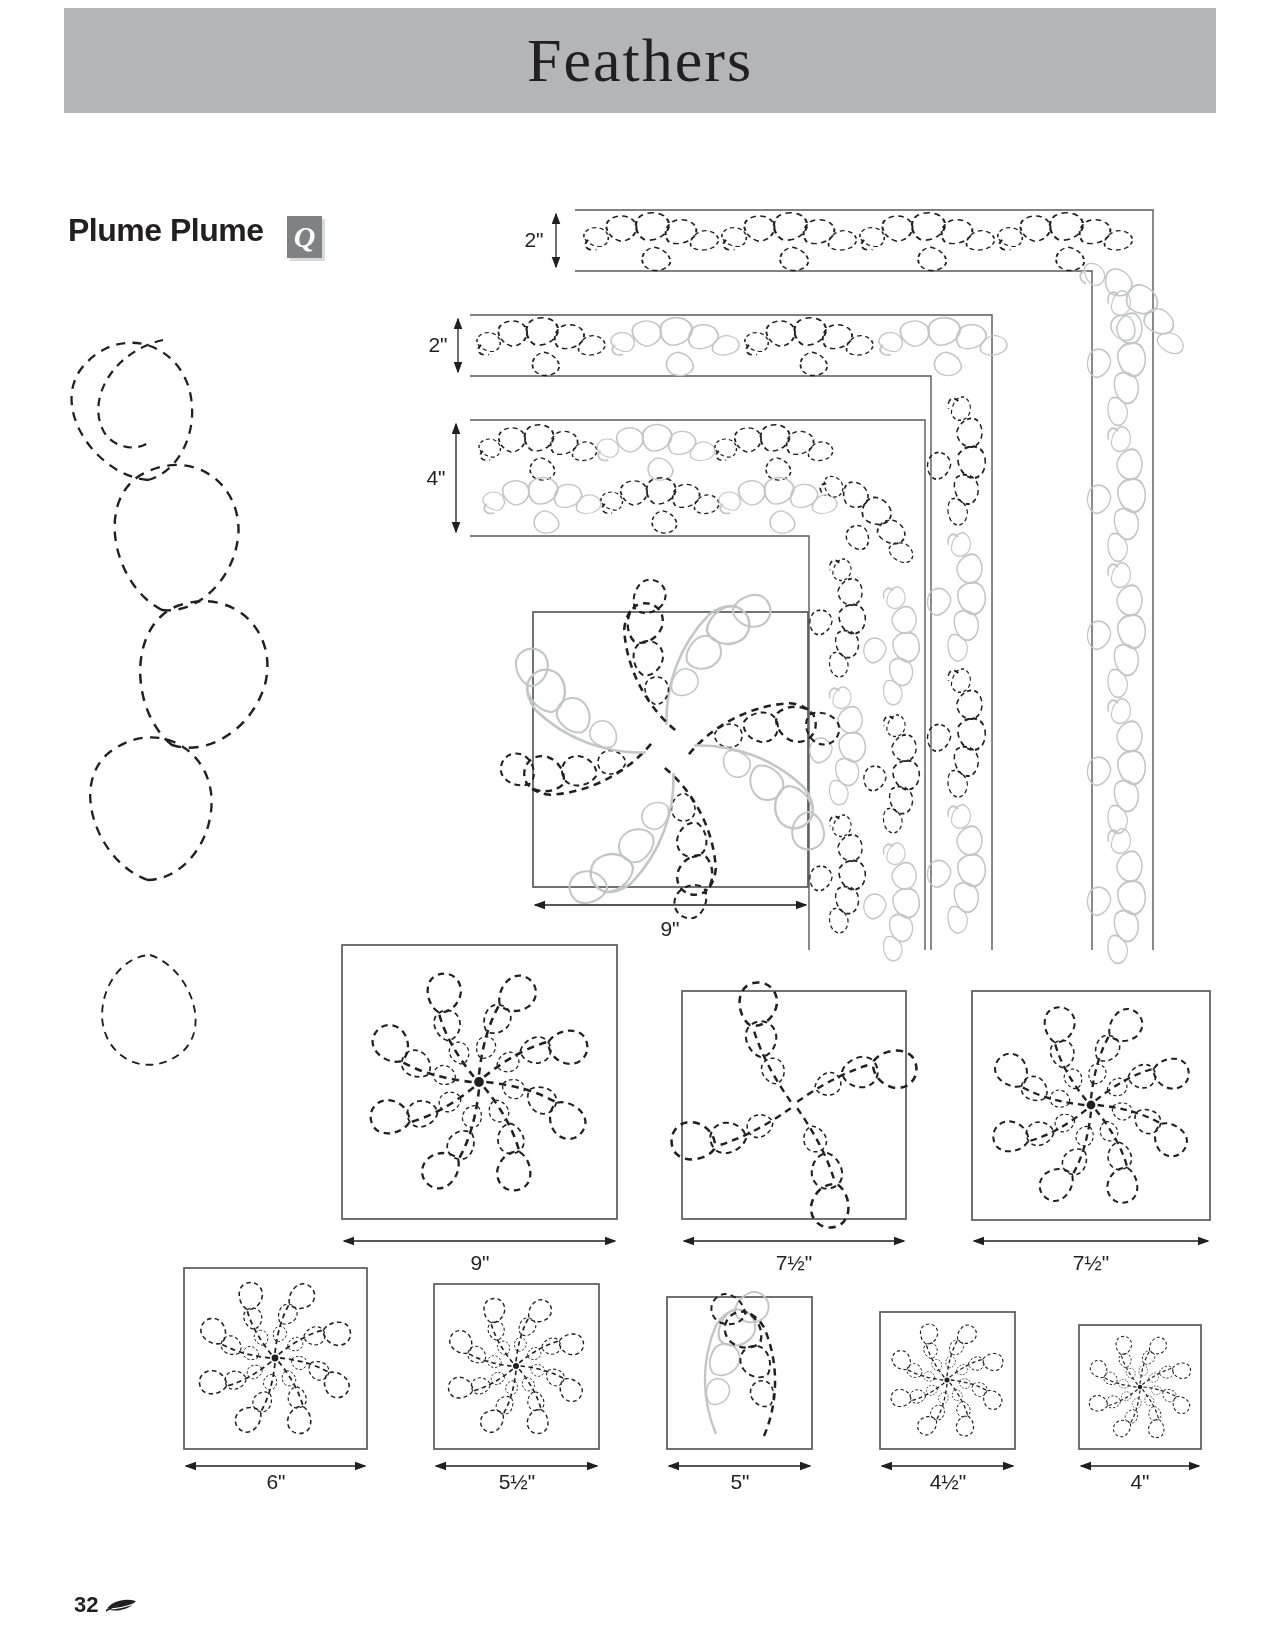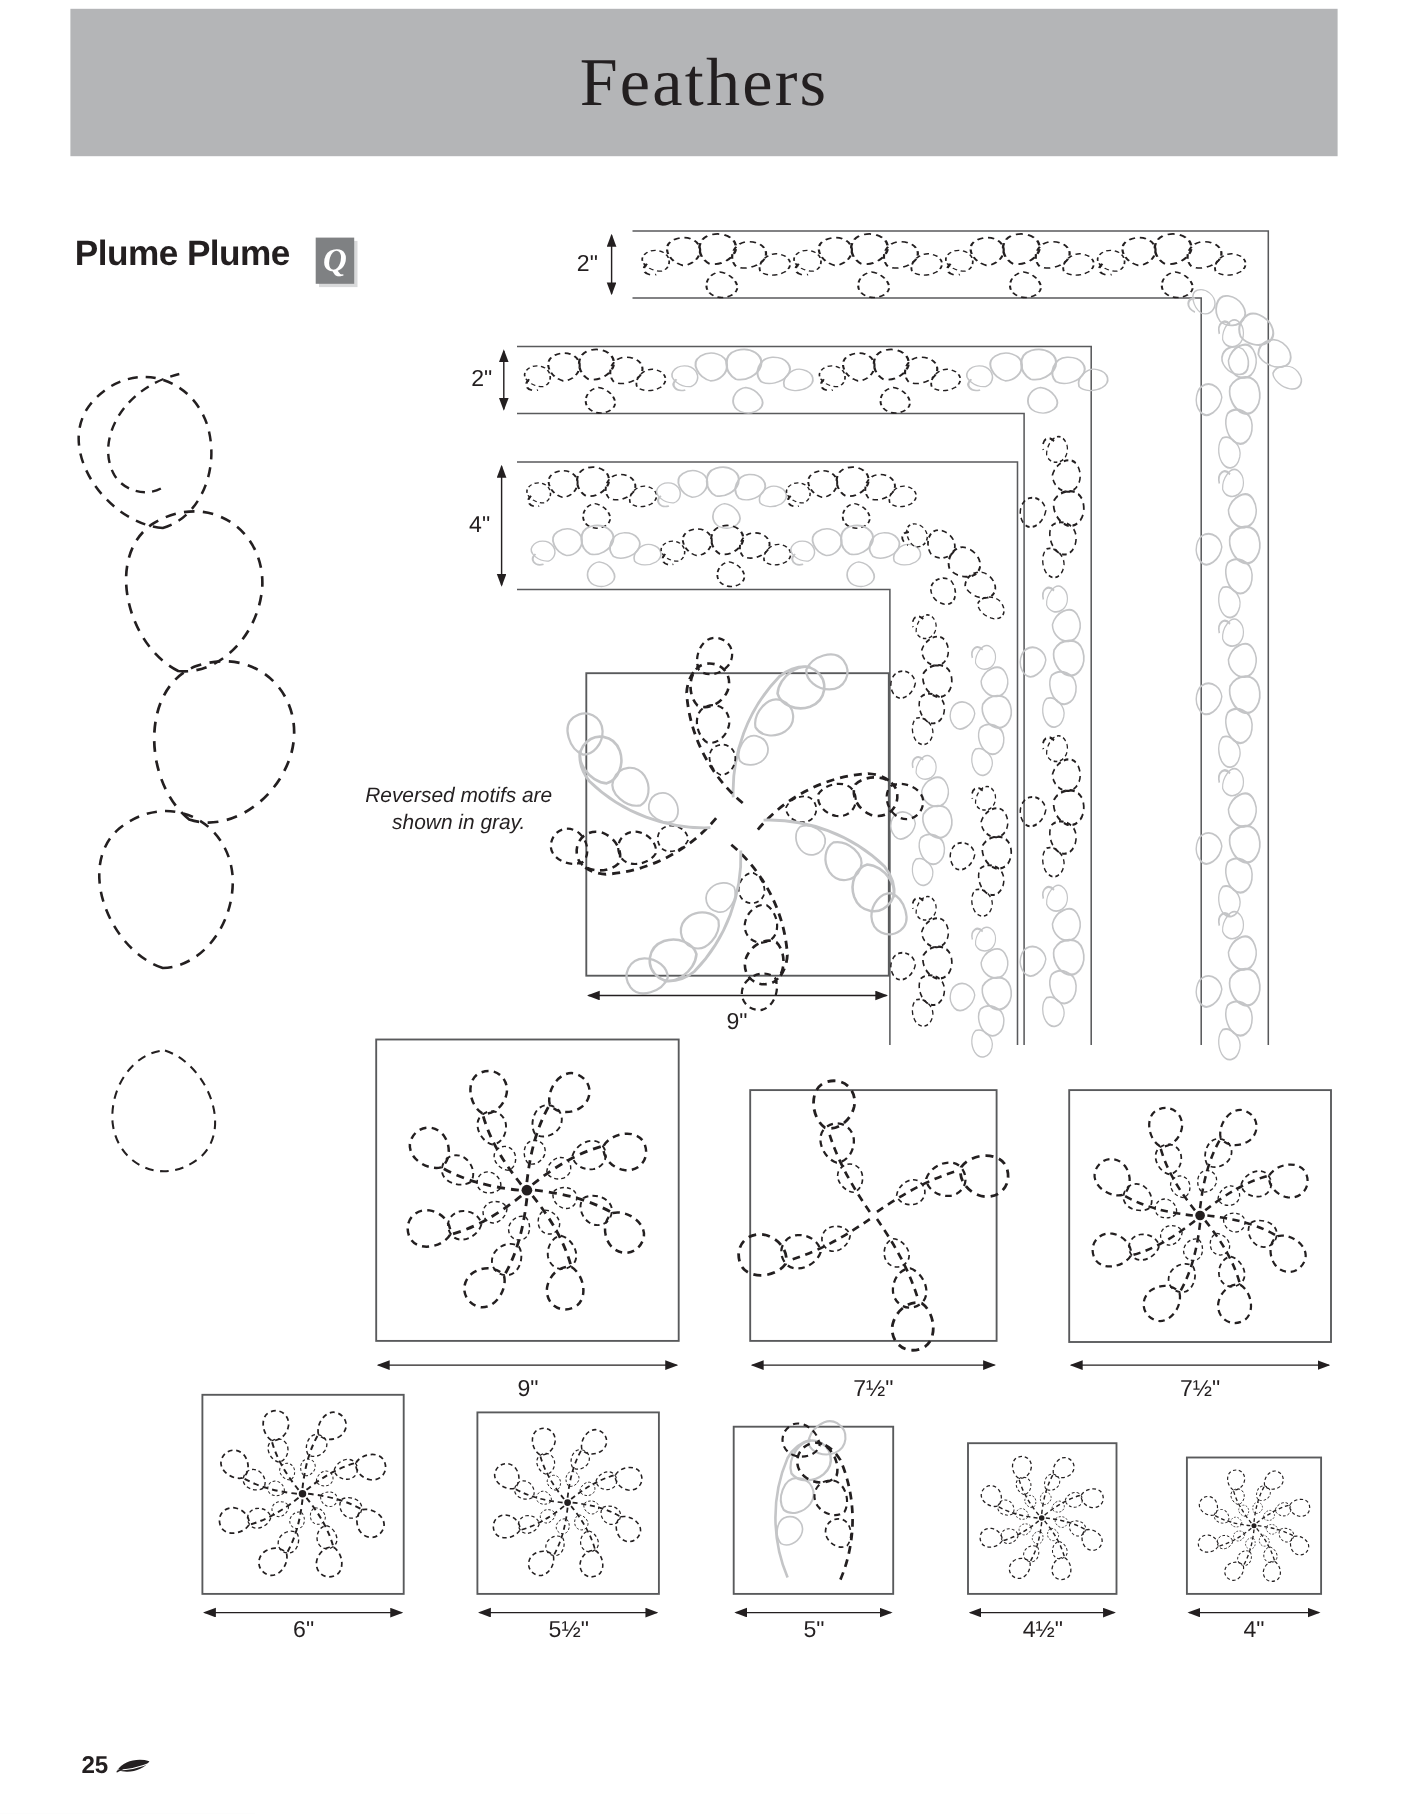--- a/index.html
+++ b/index.html
@@ -3,21 +3,21 @@
 <meta charset="utf-8">
 <style>
   :root{
     --header_bg:#b4b5b7; --ink:#231f20; --gray_motif:#c4c5c7;
     --frame:#595a5c; --badge_bg:#7f8183; --page_bg:#ffffff;
   }
   html,body{margin:0;padding:0;background:#e8e8e8;}
   .page{position:relative;width:1280px;height:1649px;background:var(--page_bg);
         font-family:"Liberation Sans",sans-serif;color:var(--ink);overflow:hidden;margin:0 auto;}
   .abs{position:absolute;}
-  .header{left:64px;top:8px;width:1152px;height:134px;background:var(--header_bg);
+  .header{left:64px;top:8px;width:1152px;height:105px;background:var(--header_bg);
           display:flex;align-items:center;justify-content:center;}
   .header-title{font-family:"Liberation Serif",serif;font-size:62px;letter-spacing:2px;color:var(--ink);}
   .section-title{left:68px;top:212px;font-size:32px;font-weight:700;letter-spacing:-.5px;color:var(--ink);}
   .badge{left:287px;top:216px;width:35px;height:42px;background:var(--badge_bg);
          display:flex;align-items:center;justify-content:center;box-shadow:3px 3px 0 #d9dadb;}
   .badge span{font-family:"Liberation Serif",serif;font-style:italic;font-weight:700;font-size:30px;color:#fff;}
   .dim{font-size:21px;color:var(--ink);transform:translate(-50%,-50%);white-space:nowrap;}
   .note{left:417px;top:736px;transform:translate(-50%,-50%);text-align:center;
         font-style:italic;font-size:19px;line-height:25px;color:var(--ink);}
   .footer{left:74px;top:1592px;display:flex;align-items:center;gap:8px;}
@@ -216,40 +216,36 @@
       <line class="dimline" x1="684" y1="1241" x2="904" y2="1241" marker-start="url(#ah)" marker-end="url(#ah)"></line>
       <line class="dimline" x1="974" y1="1241" x2="1208" y2="1241" marker-start="url(#ah)" marker-end="url(#ah)"></line>
       <line class="dimline" x1="186" y1="1466" x2="365" y2="1466" marker-start="url(#ah)" marker-end="url(#ah)"></line>
       <line class="dimline" x1="436" y1="1466" x2="597" y2="1466" marker-start="url(#ah)" marker-end="url(#ah)"></line>
       <line class="dimline" x1="669" y1="1466" x2="810" y2="1466" marker-start="url(#ah)" marker-end="url(#ah)"></line>
       <line class="dimline" x1="882" y1="1466" x2="1013" y2="1466" marker-start="url(#ah)" marker-end="url(#ah)"></line>
       <line class="dimline" x1="1081" y1="1466" x2="1199" y2="1466" marker-start="url(#ah)" marker-end="url(#ah)"></line>
     </g>
   </svg>
 
-  <div class="abs note">
-    <div>Reversed motifs are</div>
-    <div>shown in gray.</div>
-  </div>
 
   <div class="abs dim" style="left:534px;top:240px;">2"</div>
   <div class="abs dim" style="left:438px;top:345px;">2"</div>
   <div class="abs dim" style="left:436px;top:478px;">4"</div>
   <div class="abs dim" style="left:670px;top:929px;">9"</div>
   <div class="abs dim" style="left:480px;top:1263px;">9"</div>
   <div class="abs dim" style="left:794px;top:1263px;">7½"</div>
   <div class="abs dim" style="left:1091px;top:1263px;">7½"</div>
   <div class="abs dim" style="left:276px;top:1482px;">6"</div>
   <div class="abs dim" style="left:517px;top:1482px;">5½"</div>
   <div class="abs dim" style="left:740px;top:1482px;">5"</div>
   <div class="abs dim" style="left:948px;top:1482px;">4½"</div>
   <div class="abs dim" style="left:1140px;top:1482px;">4"</div>
 
   <div class="abs footer">
-    <span class="num">25</span>
+    <span class="num">32</span>
     <svg width="34" height="22" viewBox="0 0 34 22">
       <g transform="translate(1,4) rotate(6)">
         <path d="M1,11 C5,3 17,-2 29,0 C25,8 12,14 1,11 Z" fill="#231f20"></path>
         <path d="M1,11 C10,10 22,6 31,1" stroke="#fff" stroke-width="1" fill="none"></path>
         <path d="M0,13 L6,9" stroke="#231f20" stroke-width="1.6" fill="none"></path>
       </g>
     </svg>
   </div>
 
 </div>

